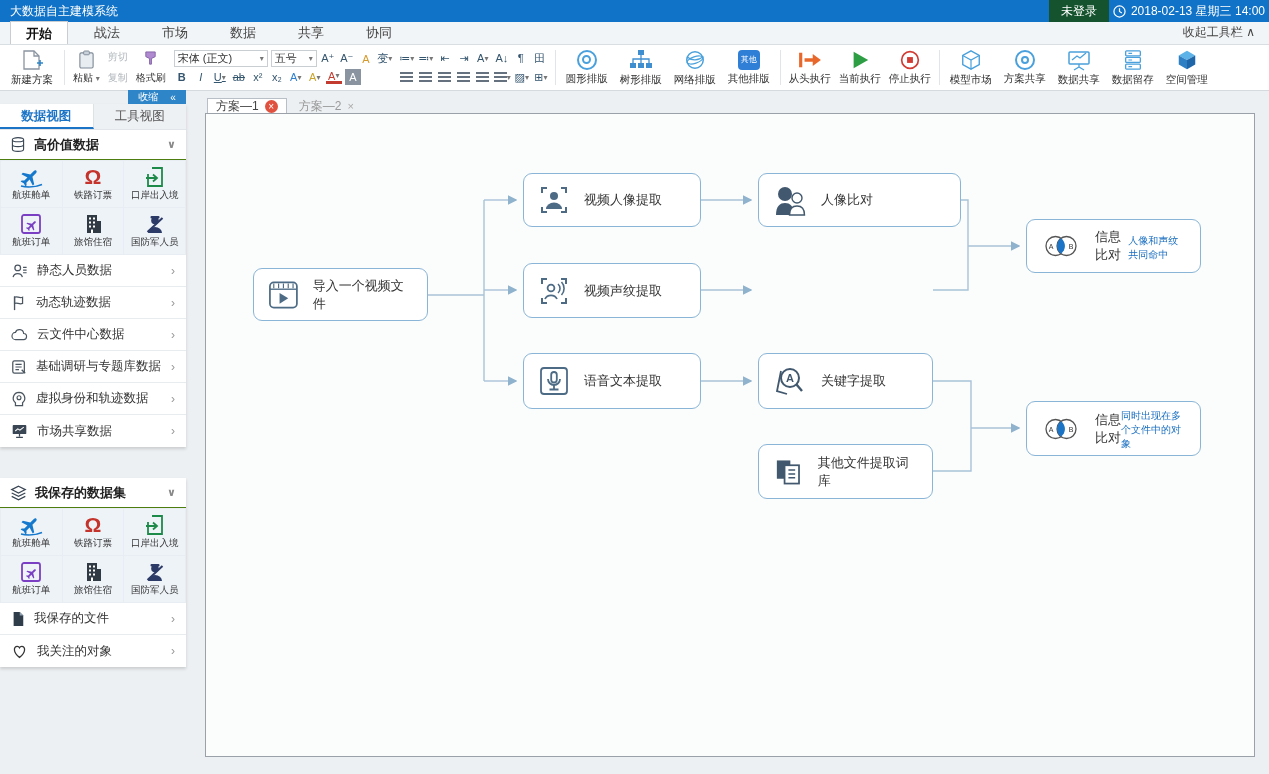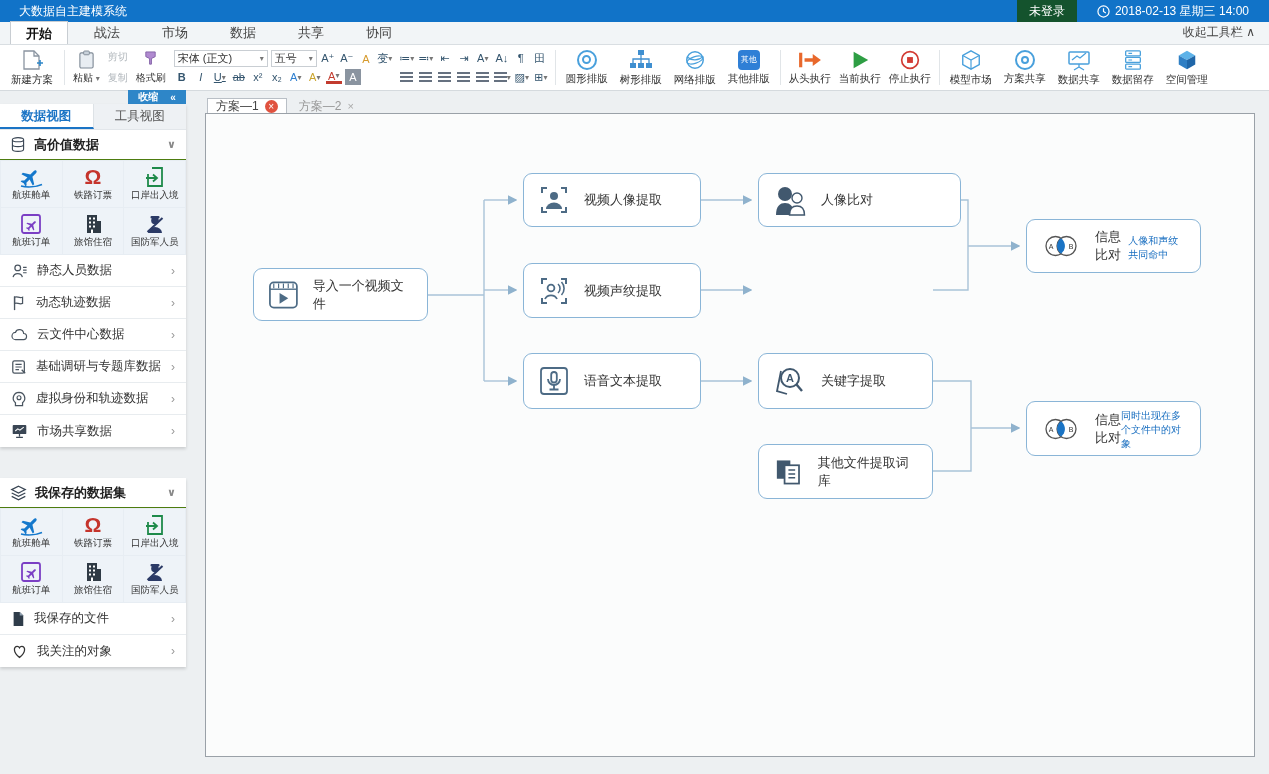--- a/index.html
+++ b/index.html
@@ -2,24 +2,24 @@
 <html><head>
 <meta charset="utf-8">
 <style>
   *{margin:0;padding:0;box-sizing:border-box;}
   html,body{width:1269px;height:774px;}
   body{font-family:"Liberation Sans","DejaVu Sans",sans-serif;background:#edf0f2;position:relative;overflow:hidden;}
   .abs{position:absolute;}
 
   
   .titlebar{left:0;top:0;width:1269px;height:22px;background:#1173c8;display:flex;align-items:center;color:#fff;font-size:12px;}
-  .titlebar .ttl{padding-left:19px;}
+  .titlebar .ttl{padding-left:10px;}
   .titlebar .spacer{flex:1;}
   .badge-login{background:#14532d;color:#fff;padding:2px 12px;height:22px;line-height:18px;font-size:12px;}
-  .dt{display:flex;align-items:center;gap:5px;padding:0 20px;}
+  .dt{display:flex;align-items:center;gap:5px;padding:0 4px;}
 
   
   .tabrow{left:0;top:22px;width:1269px;height:23px;background:#f2f5f7;border-bottom:1px solid #d9dee2;display:flex;align-items:flex-end;}
   .rtab{width:58px;height:23px;line-height:23px;text-align:center;font-size:13px;color:#444;margin-left:10px;cursor:pointer;}
   .rtab.active{background:#fff;border:1px solid #c8cdd2;border-bottom:none;color:#111;font-weight:bold;}
   .collapse-tools{margin-left:auto;padding-right:14px;font-size:12px;color:#444;line-height:23px;cursor:pointer;}
 
   
   .ribbon{left:0;top:45px;width:1269px;height:46px;background:#fff;border-bottom:1px solid #d5dade;display:flex;align-items:stretch;padding:2px 4px;}
   .rsep{width:1px;background:#e1e5e8;margin:3px 4px;}
@@ -37,21 +37,21 @@
   .al{width:13px;height:10px;display:inline-block;background:linear-gradient(to bottom,#667180 0 1.5px,transparent 1.5px 4px,#667180 4px 5.5px,transparent 5.5px 8px,#667180 8px 9.5px,transparent 0);}
   .paragrp{display:flex;flex-direction:column;justify-content:space-between;padding:3px 2px;}
   .rmed{width:54px;display:flex;flex-direction:column;align-items:center;justify-content:center;gap:2px;font-size:10.5px;color:#333;cursor:pointer;}
   .circle-ic{width:20px;height:20px;border:2.5px solid #49a0dc;border-radius:50%;display:flex;align-items:center;justify-content:center;}
   .circle-ic i{display:block;width:9px;height:9px;border:2px solid #49a0dc;border-radius:50%;}
   .other-ic{width:22px;height:20px;background:#2f7fd6;border-radius:4px;color:#fff;font-size:8px;display:flex;align-items:center;justify-content:center;}
   .target-ic{width:20px;height:20px;border:2px solid #49a0dc;border-radius:50%;display:flex;align-items:center;justify-content:center;}
   .target-ic i{display:block;width:8px;height:8px;border:2px solid #49a0dc;border-radius:50%;}
 
   
-  .shrink-btn{left:128px;top:90px;width:58px;height:14px;background:#2e86c8;color:#fff;font-size:10px;display:flex;align-items:center;justify-content:center;gap:12px;cursor:pointer;font-weight:bold;}
+  .shrink-btn{left:128px;top:90px;width:58px;height:14px;background:#2e86c8;color:#fff;font-size:10px;display:flex;align-items:center;justify-content:center;gap:12px;cursor:pointer;}
   .panel{left:0;width:186px;background:#fff;box-shadow:0 2px 3px rgba(0,0,0,.15);}
   .ptabs{display:flex;height:26px;border-bottom:1px solid #e2e6ea;}
   .ptab{flex:1;text-align:center;line-height:24px;font-size:12.5px;color:#555;background:#eef1f4;border-right:1px solid #dde2e6;cursor:pointer;}
   .ptab:last-child{border-right:none;}
   .ptab.active{background:#fff;color:#1b74c5;font-weight:bold;border-bottom:2px solid #1b74c5;}
   .sect{height:30px;display:flex;align-items:center;gap:8px;padding:0 10px;border-bottom:1px solid #4d7c0f;font-size:13px;font-weight:bold;color:#222;}
   .sect .chev{margin-left:auto;color:#888;font-size:11px;}
   .grid{display:grid;grid-template-columns:repeat(3,1fr);background:#e7edf3;gap:1px;padding:1px;}
   .gcell{background:#eef3f8;height:46px;display:flex;flex-direction:column;align-items:center;justify-content:center;gap:1px;cursor:pointer;}
   .gcell .glabel{font-size:9.5px;color:#333;white-space:nowrap;}

